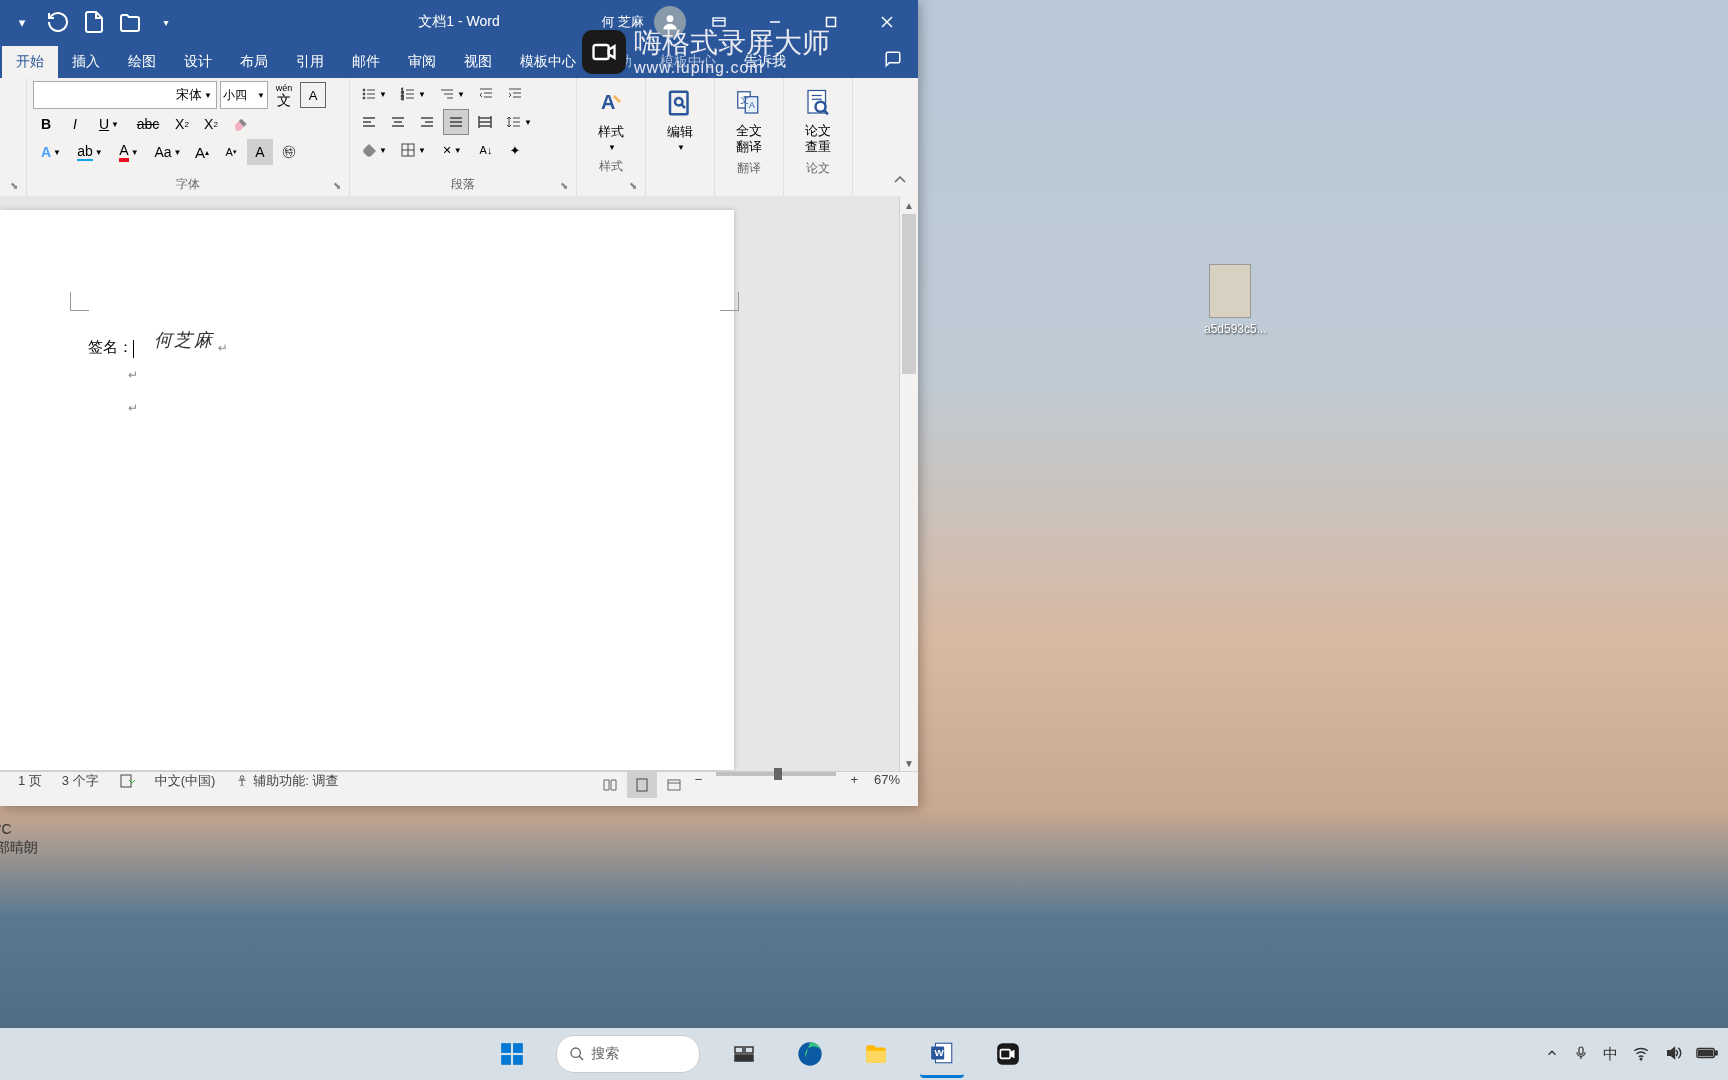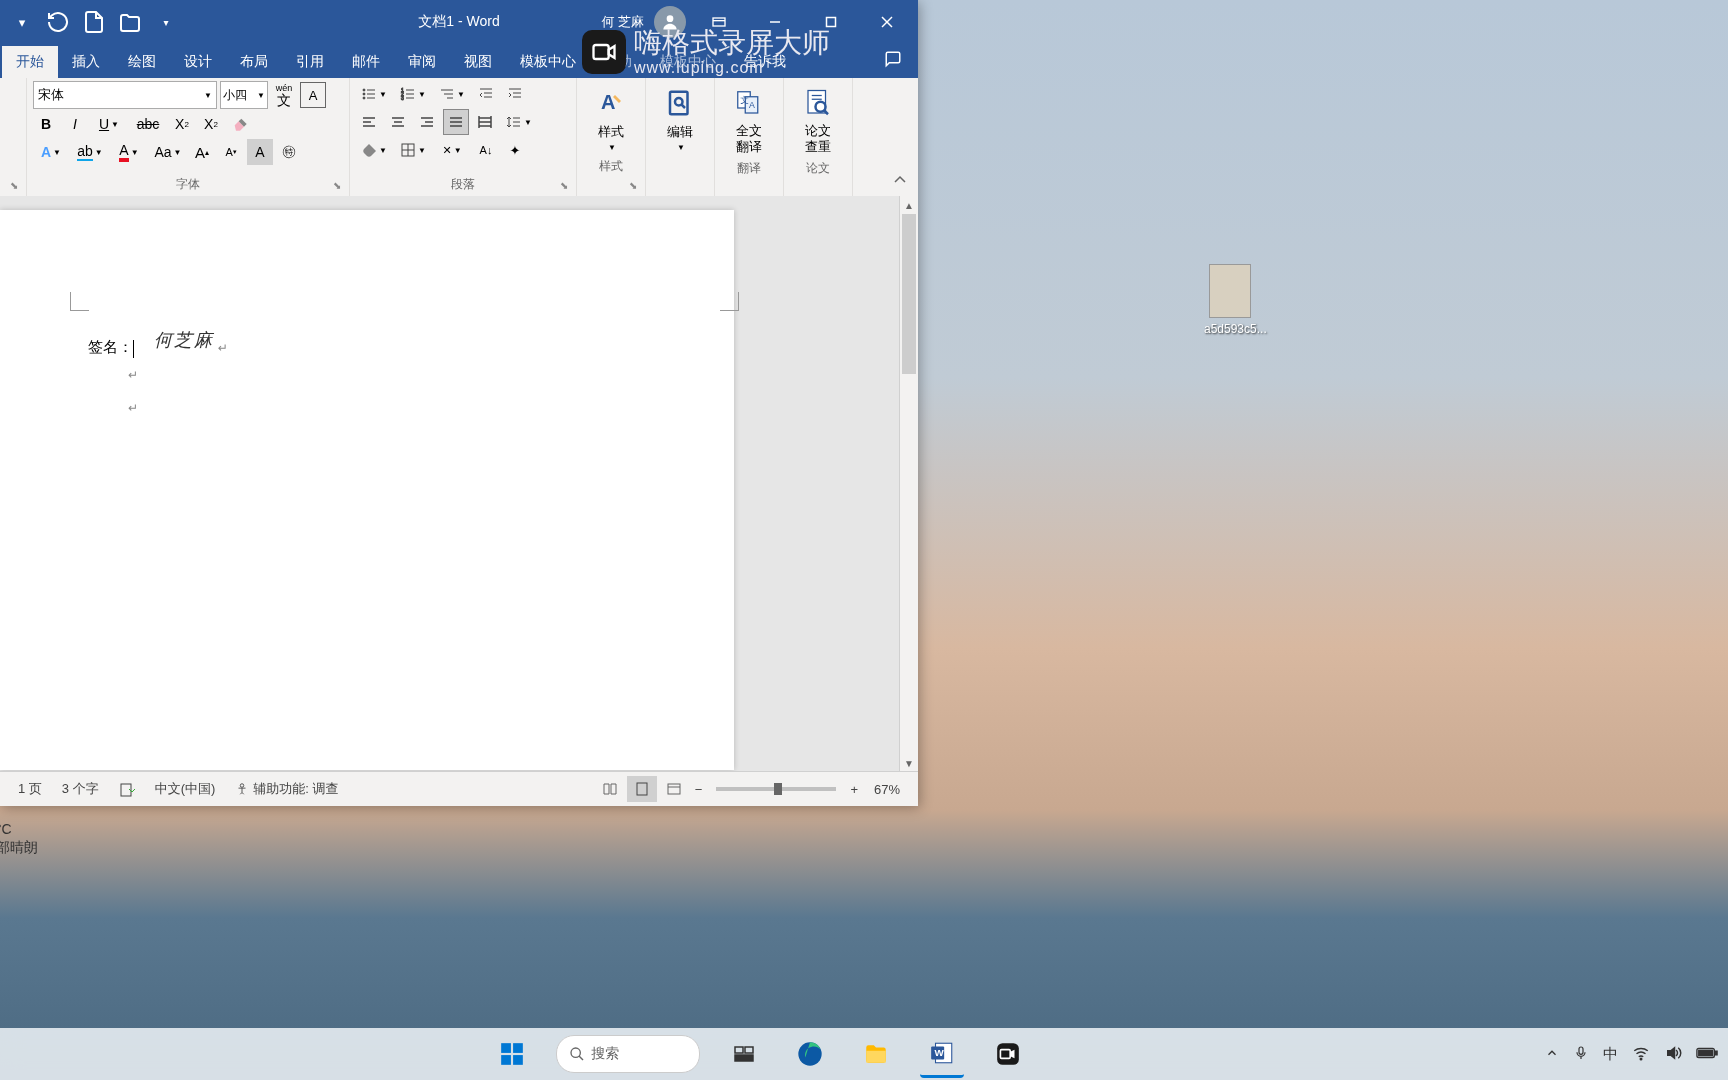--- a/index.html
+++ b/index.html
@@ -12,41 +12,41 @@
 .avatar{width:32px;height:32px;border-radius:50%;background:#8899aa;display:flex;align-items:center;justify-content:center;}
 .win-btn{width:46px;height:40px;display:flex;align-items:center;justify-content:center;color:#fff;}
 .ribbon-tabs{height:34px;background:#2b579a;display:flex;align-items:flex-end;padding-left:2px;}
 .tab{padding:7px 14px;color:#fff;font-size:14px;cursor:pointer;margin-top:17px;}
 .tab.active{background:#f3f2f1;color:#2b579a;}
 .ribbon{height:118px;background:#f3f2f1;border-bottom:1px solid #d0d0d0;display:flex;position:relative;}
 .ribbon-group{border-right:1px solid #e1dfdd;padding:3px 6px 0 6px;display:flex;flex-direction:column;position:relative;}
 .group-label{text-align:center;font-size:12px;color:#666;padding:2px 0 3px;}
 .group-content{flex:1;display:flex;flex-direction:column;gap:2px;}
 .group-row{display:flex;align-items:center;gap:3px;}
-.font-combo{width:174px;height:26px;border:1px solid #ababab;background:#fff;font-size:13px;padding:0 4px;display:flex;align-items:center;justify-content:space-between;}
+.font-combo{width:174px;height:26px;border:1px solid #ababab;background:#fff;font-size:13px;padding:0 4px;display:flex;align-items:center;justify-content:flex-end;}
 .size-combo{width:42px;height:26px;border:1px solid #ababab;background:#fff;font-size:12px;padding:0 2px;display:flex;align-items:center;justify-content:space-between;}
 .rbtn{width:24px;height:24px;display:flex;align-items:center;justify-content:center;border:1px solid transparent;font-size:14px;}
 .rbtn.wide{width:34px;}
 .rbtn svg{width:16px;height:16px;}
 .big-btn{width:52px;display:flex;flex-direction:column;align-items:center;justify-content:center;gap:2px;padding:4px 2px;font-size:13px;}
 .big-btn-icon{width:36px;height:36px;display:flex;align-items:center;justify-content:center;}
 .dialog-launcher{position:absolute;right:2px;bottom:2px;width:14px;height:14px;font-size:10px;color:#888;}
 .collapse-ribbon{position:absolute;right:6px;bottom:4px;width:20px;height:20px;}
 .doc-area{position:absolute;top:196px;left:0;right:0;bottom:34px;background:#e6e6e6;overflow:hidden;}
 .vscroll{position:absolute;right:0;top:0;bottom:0;width:18px;background:#f3f2f1;border-left:1px solid #d0d0d0;}
 .vscroll-btn{height:18px;display:flex;align-items:center;justify-content:center;font-size:10px;color:#666;}
 .vscroll-thumb{position:absolute;top:18px;left:2px;right:2px;height:160px;background:#cdcdcd;}
 .paper{position:absolute;left:0;top:14px;width:734px;height:560px;background:#ffffff;box-shadow:0 0 6px rgba(0,0,0,.2);}
 .margin-mark{position:absolute;border:0 solid #999;}
 .doc-content{position:absolute;left:88px;top:128px;font-size:15px;font-family:SimSun,serif;}
 .cursor{display:inline-block;width:1px;height:18px;background:#000;vertical-align:middle;animation:blink 1s infinite;}
 @keyframes blink{50%{opacity:0;}}
 .sig{position:absolute;left:154px;top:118px;font-family:cursive;font-size:18px;font-style:italic;letter-spacing:2px;color:#333;}
 .para-mark{color:#888;font-size:12px;}
-.statusbar{position:absolute;left:0;right:0;bottom:0;height:34px;background:#f3f2f1;border-top:1px solid #d0d0d0;display:flex;align-items:center;font-size:13px;color:#444;padding:0 8px;}
+.statusbar{position:absolute;left:0;right:0;bottom:0;height:34px;background:#f3f2f1;border-top:1px solid #d0d0d0;display:flex;align-items:flex-start;font-size:13px;color:#444;padding:0 8px;}
 .status-item{padding:0 10px;display:flex;align-items:center;gap:4px;}
 .view-btns{display:flex;gap:2px;margin-left:auto;}
 .view-btn{width:28px;height:24px;display:flex;align-items:center;justify-content:center;border:1px solid transparent;}
 .view-btn.active{background:#d0d0d0;}
 .zoom-slider{width:120px;height:4px;background:#c0c0c0;position:relative;margin:0 8px;}
 .zoom-thumb{position:absolute;left:58px;top:-4px;width:8px;height:12px;background:#666;}
 .watermark{position:absolute;left:582px;top:28px;display:flex;align-items:center;gap:8px;color:#e8e8f0;font-size:28px;pointer-events:none;z-index:50;}
 .watermark-icon{width:44px;height:44px;border-radius:10px;background:#1a1a1a;display:flex;align-items:center;justify-content:center;}
 .desktop-icon{position:absolute;left:1204px;top:264px;width:52px;text-align:center;}
 .desktop-icon-img{width:40px;height:52px;background:#d8d0c0;border:1px solid #999;margin:0 auto;}

